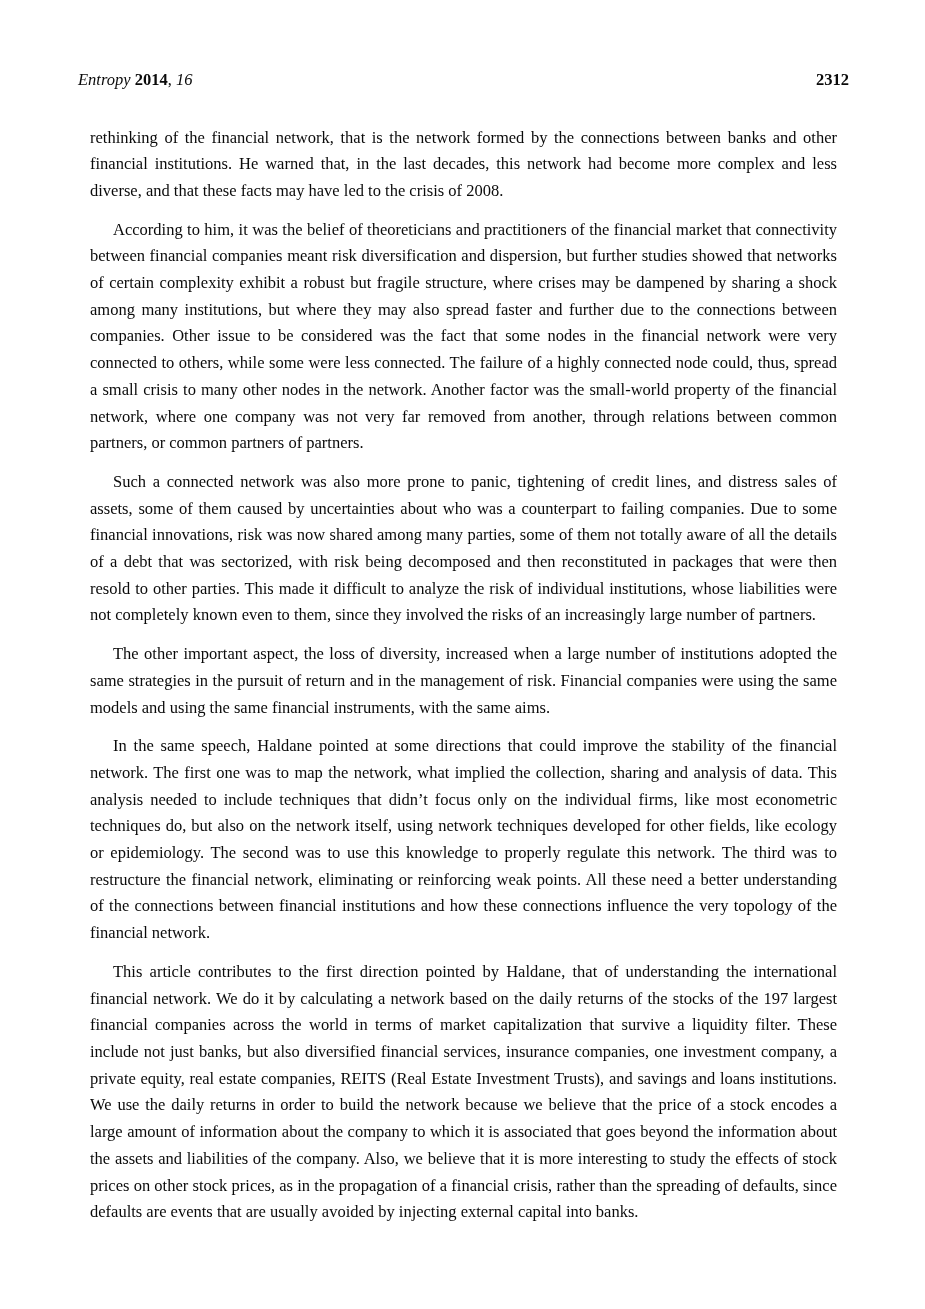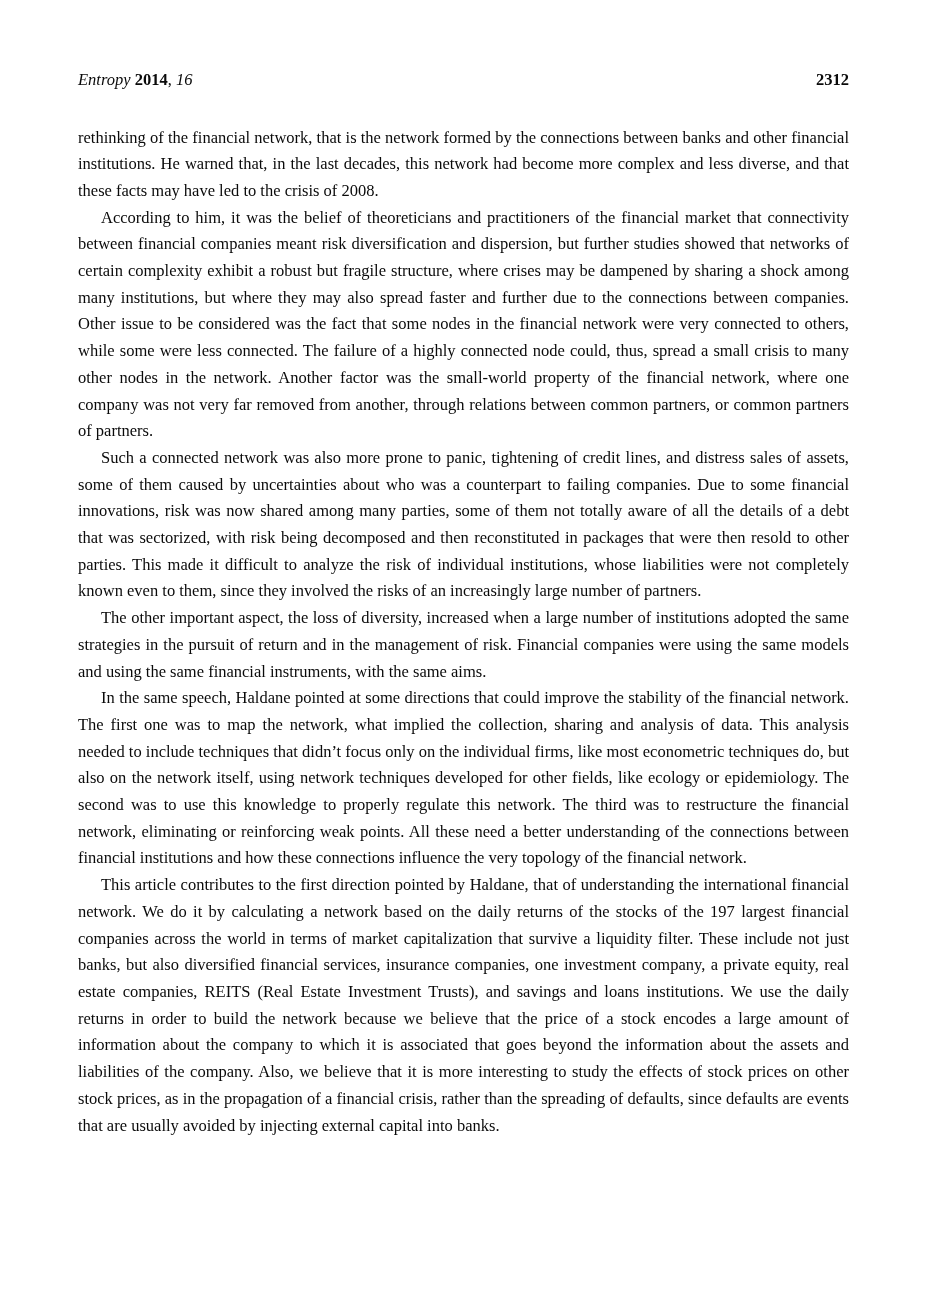--- a/index.html
+++ b/index.html
@@ -39,21 +39,21 @@
   }
   .running-head .page-number {
     font-weight: bold;
   }
   .article-body {
     font-size: 16.5px;
     line-height: 26.7px;
     text-align: justify;
   }
   .article-body p {
-    margin: 0;
+    margin: 12px;
     padding: 0;
   }
   .article-body p.indent {
     text-indent: 23px;
   }
 </style>
 </head>
 <body>
 
 <div class="page">

